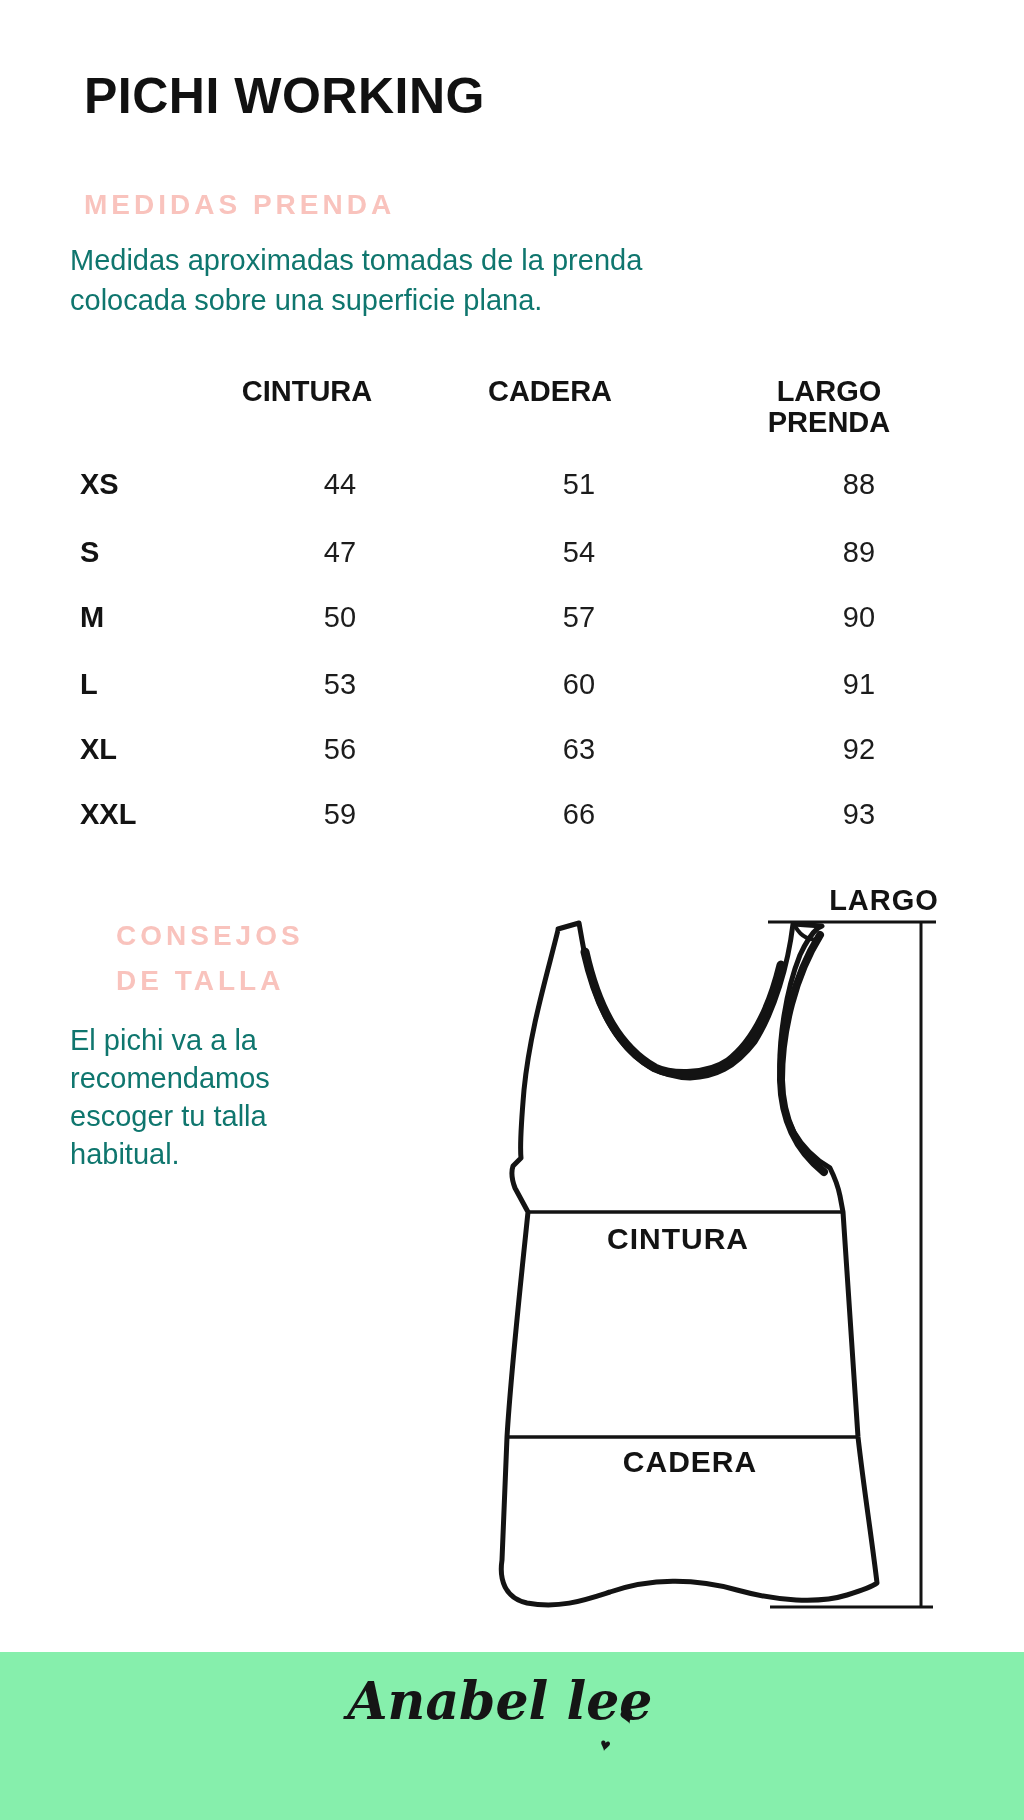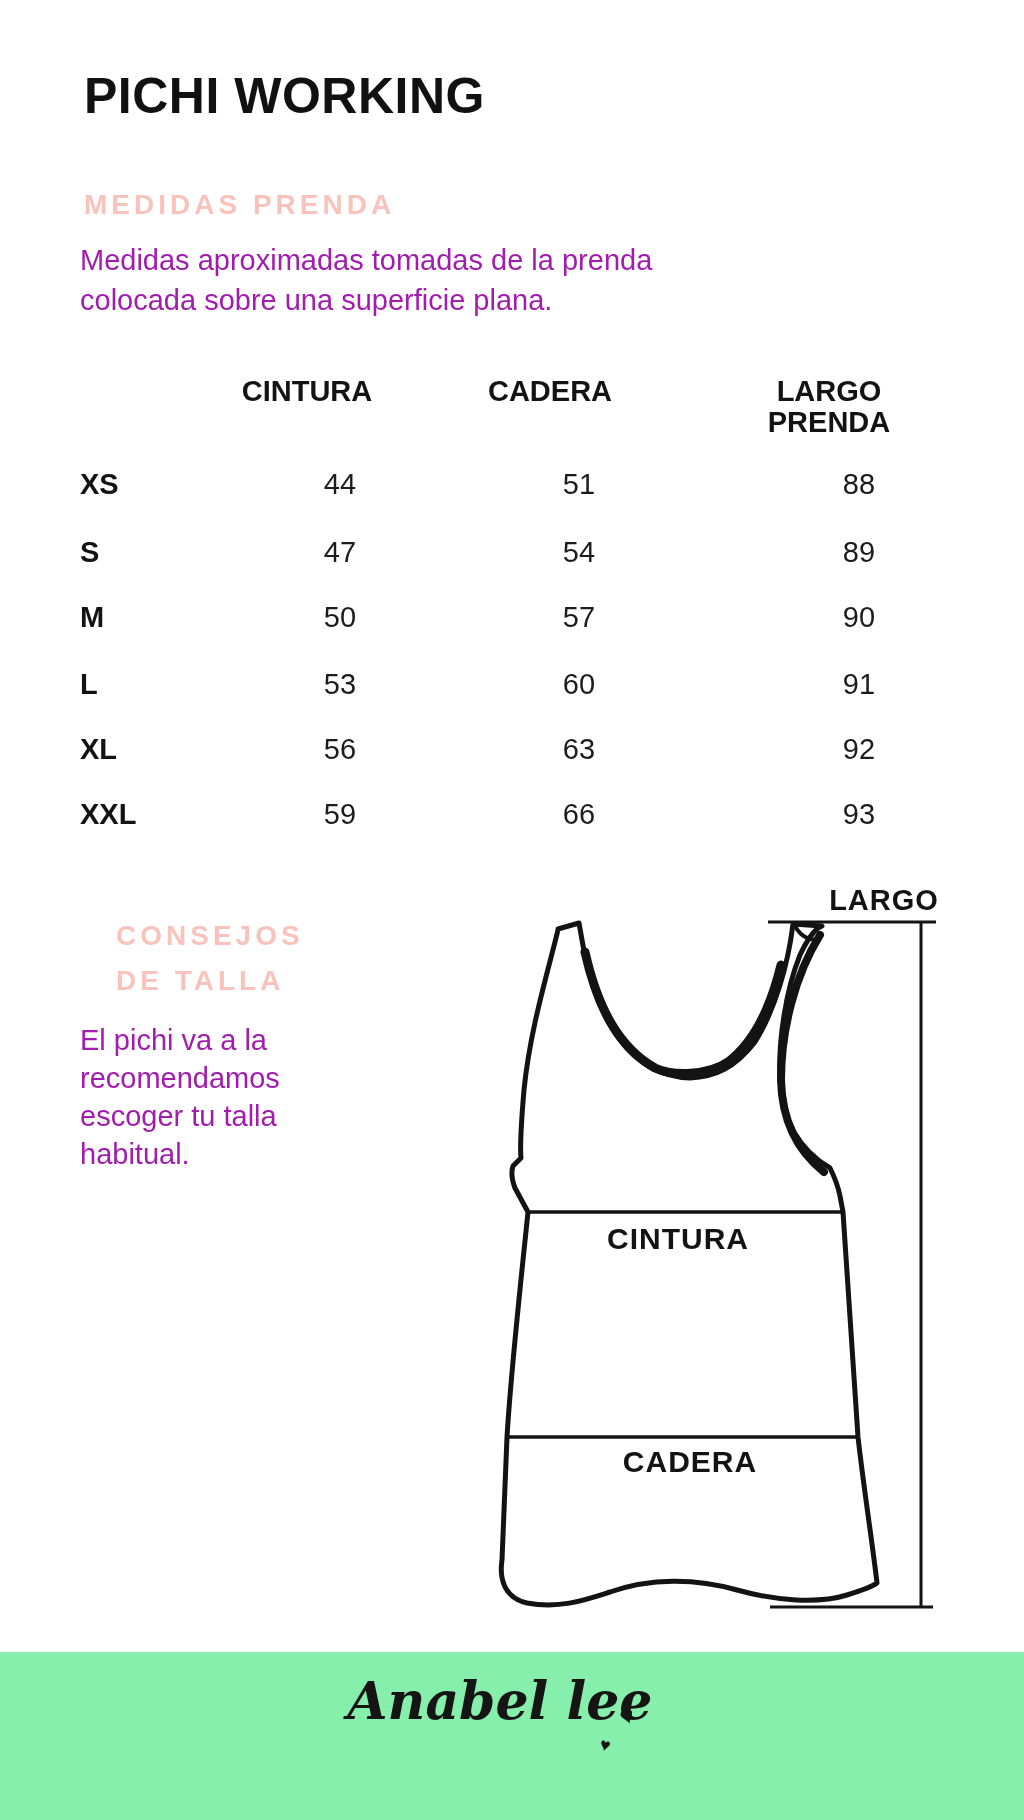--- a/index.html
+++ b/index.html
@@ -19,22 +19,22 @@
     letter-spacing:0.5px;line-height:50px;white-space:nowrap;
   }
   .section-heading{
     left:84px;
     font-size:28px;font-weight:bold;
     letter-spacing:4px;line-height:45px;white-space:pre-line;
   }
   .medidas-heading{top:182px;}
   .consejos-heading{top:913px;margin-left:32px;}
   .body-text{
-    left:80px;
-    font-size:29px;line-height:40px;color:#a21caf;
+    left:70px;
+    font-size:29px;line-height:40px;color:#0f766e;
   }
   .desc-text{top:240px;}
   .consejos-text{top:1021px;line-height:38px;}
   .thead{
     top:376px;
     transform:translateX(-50%);
     font-size:29px;font-weight:bold;line-height:31px;
     text-align:center;white-space:pre-line;color:#131313;
   }
   .trow{left:0;width:100%;height:34px;}

